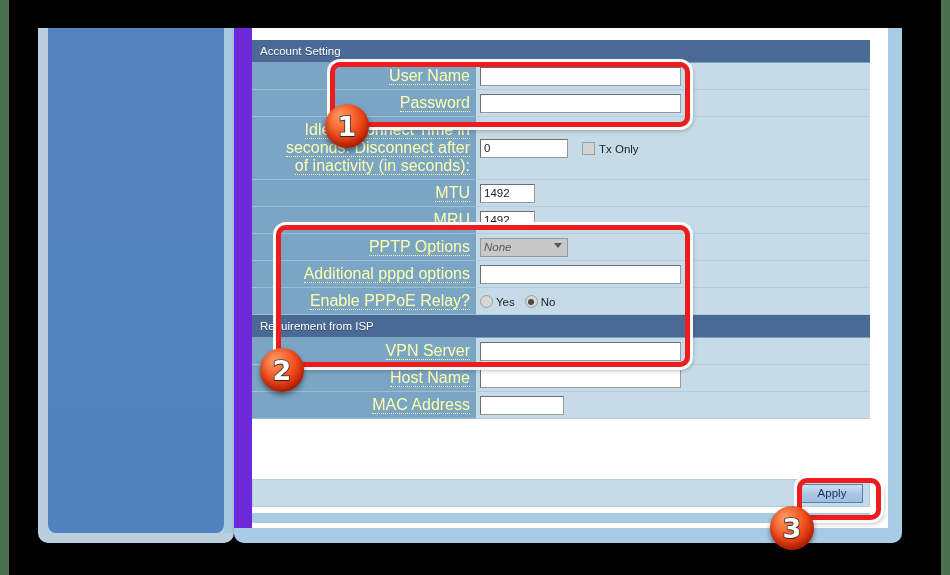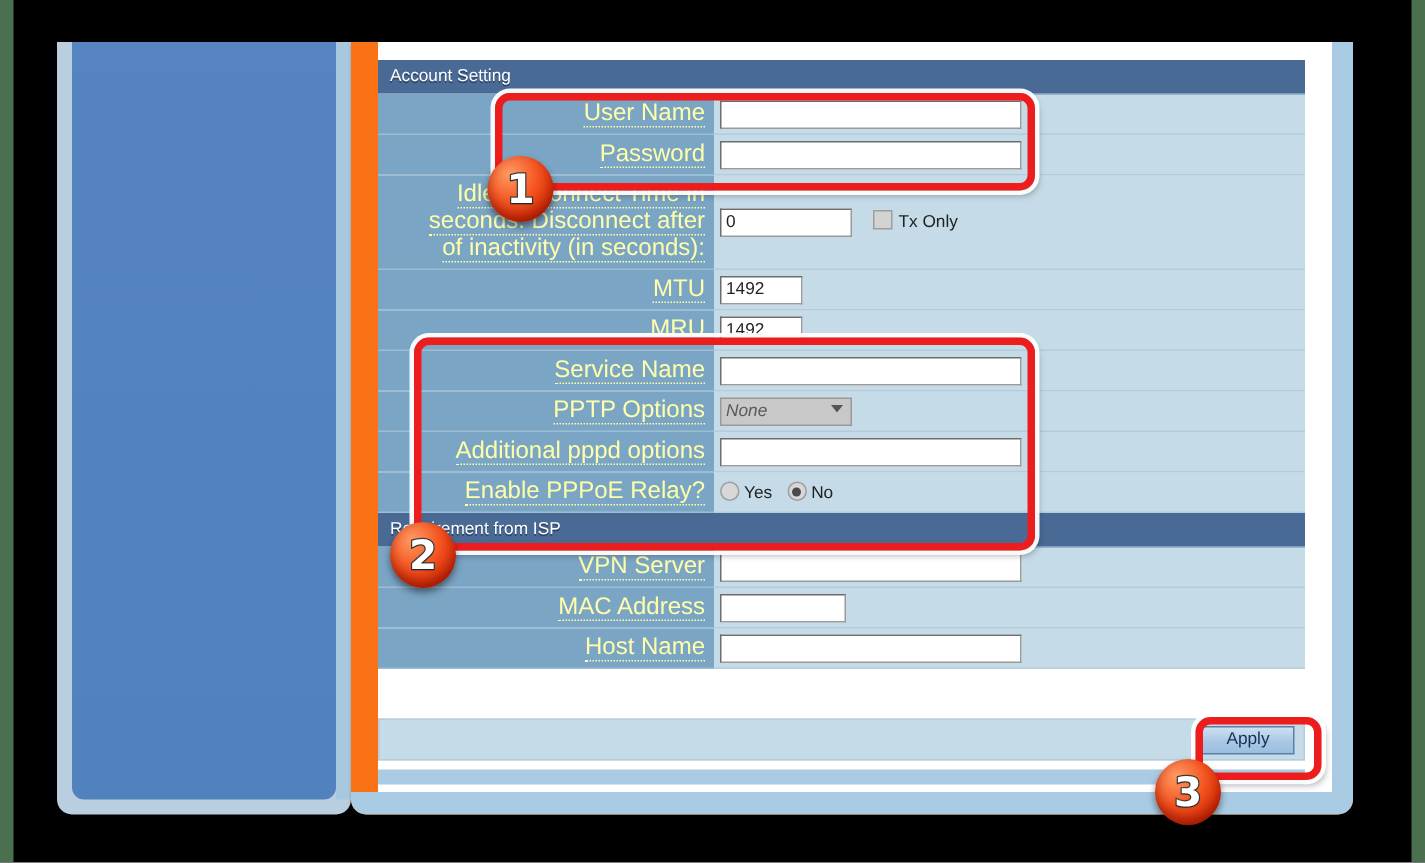--- a/index.html
+++ b/index.html
@@ -31,21 +31,21 @@
     border-radius:0 0 8px 8px;
   }
   .sidebar-rightedge{
     position:absolute;left:186px;top:0;width:10px;height:505px;
     background:#a8c8df;
   }
 
   
   .main-shell{
     position:absolute;left:234px;top:28px;width:668px;height:515px;
-    background:#f97316;
+    background:#6d28d9;
     border-radius:0 0 10px 10px;
     box-shadow:0 2px 2px rgba(0,0,0,.25);
   }
   .main-inner{
     position:absolute;left:18px;top:0;width:636px;height:500px;
     background:#ffffff;
   }
   .main-rightedge{
     position:absolute;left:654px;top:0;width:14px;height:500px;
     background:#a9cbe3;
@@ -235,25 +235,20 @@
             <td class="lbl-cell"><span class="lbl">MTU</span></td>
             <td class="val-cell"><input type="text" class="tf w60" value="1492" style=""></td>
           </tr>
           <tr class="row">
             <td class="blank-cell"></td>
             <td class="lbl-cell"><span class="lbl">MRU</span></td>
             <td class="val-cell"><input type="text" class="tf w60" value="1492" style=""></td>
           </tr>
           <tr class="row">
             <td class="blank-cell"></td>
-            <td class="lbl-cell"><span class="lbl">Service Name</span></td>
-            <td class="val-cell"><input type="text" class="tf w200" style=""></td>
-          </tr>
-          <tr class="row">
-            <td class="blank-cell"></td>
             <td class="lbl-cell"><span class="lbl">PPTP Options</span></td>
             <td class="val-cell"><span class="sel-wrap"><select class="sel"><option>None</option></select><span class="sel-arrow"></span></span></td>
           </tr>
           <tr class="row">
             <td class="blank-cell"></td>
             <td class="lbl-cell"><span class="lbl">Additional pppd options</span></td>
             <td class="val-cell"><input type="text" class="tf w200" style=""></td>
           </tr>
           <tr class="row">
             <td class="blank-cell"></td>
@@ -263,27 +258,27 @@
           <tr>
             <th class="sec-header" colspan="3">Requirement from ISP</th>
           </tr>
           <tr class="row">
             <td class="blank-cell"></td>
             <td class="lbl-cell"><span class="lbl">VPN Server</span></td>
             <td class="val-cell"><input type="text" class="tf w200" style=""></td>
           </tr>
           <tr class="row">
             <td class="blank-cell"></td>
+            <td class="lbl-cell"><span class="lbl">Host Name</span></td>
+            <td class="val-cell"><input type="text" class="tf w200" style=""></td>
+          </tr>
+          <tr class="row">
+            <td class="blank-cell"></td>
             <td class="lbl-cell"><span class="lbl">MAC Address</span></td>
             <td class="val-cell"><input type="text" class="tf w88" style=""></td>
-          </tr>
-          <tr class="row">
-            <td class="blank-cell"></td>
-            <td class="lbl-cell"><span class="lbl">Host Name</span></td>
-            <td class="val-cell"><input type="text" class="tf w200" style=""></td>
           </tr>
         </tbody>
     </table>
 
     <div class="apply-bar" id="apply-bar" style="top: 451px;">
       <button class="apply-btn">Apply</button>
     </div>
     <div class="foot-strip" id="foot-strip" style="top: 485px;"></div>
   </div>
 

